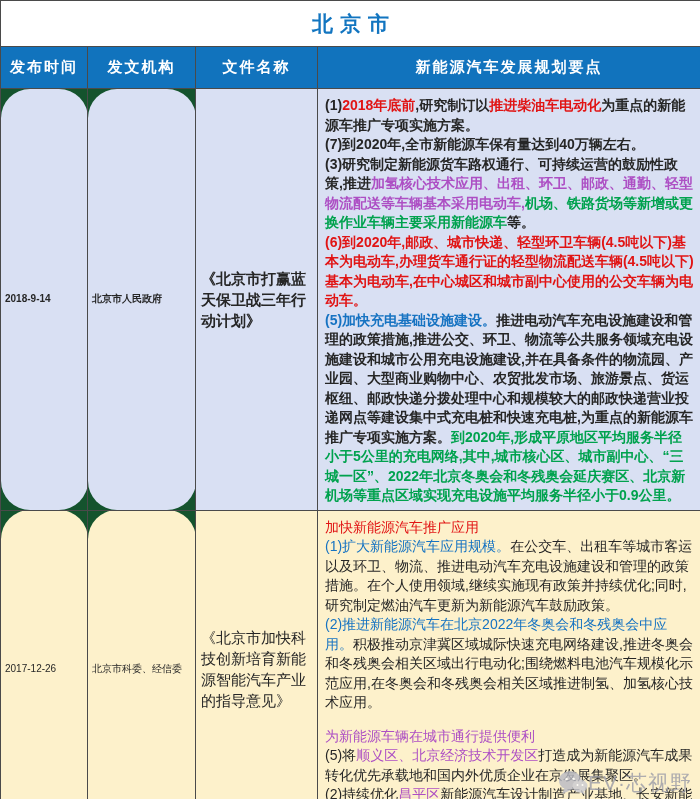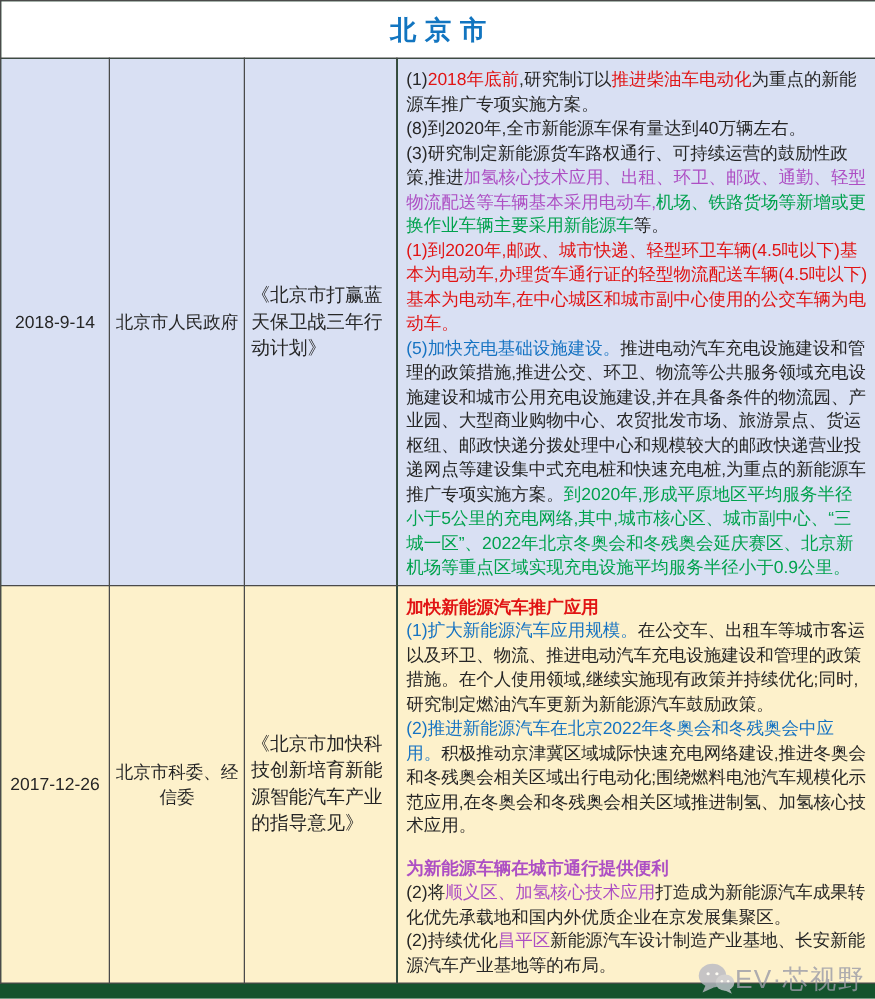--- a/index.html
+++ b/index.html
@@ -51,26 +51,27 @@
     font-weight: 700;
     letter-spacing: 2px;
     text-align: center;
     vertical-align: middle;
   }
 
   tr.row-1 { background: var(--row1_bg); }
   tr.row-2 { background: var(--row2_bg); }
 
   td.cell-center {
-    text-align: center;
+    text-align: left;
     vertical-align: middle;
-    font-size: 14px;
+    font-size: 10px;
     color: var(--dark);
     padding: 2px 4px;
     line-height: 20px;
+    border-radius: 29px;
   }
   td.cell-doc {
     text-align: left;
     vertical-align: middle;
     font-size: 15px;
     color: var(--dark);
     padding: 2px 5px;
     line-height: 21px;
   }
   td.cell-points {
@@ -81,23 +82,23 @@
     color: var(--dark);
   }
   td.cell-points p { margin: 0; }
   td.cell-points p.spacer { height: 14px; }
 
   .c-dark   { color: var(--dark); }
   .c-red    { color: var(--red); }
   .c-purple { color: var(--purple); }
   .c-green  { color: var(--green); }
   .c-blue   { color: var(--blue); }
-  .bold     { font-weight: 700; }
+  .bold     { font-weight: 400; }
 
-  .row-1-height td { height: 403px; }
+  .row-1-height td { height: 403px; font-weight: bold; }
   .row-2-height td { height: 307px; }
 
   .watermark {
     position: absolute;
     right: 8px;
     bottom: 2px;
     display: flex;
     align-items: center;
     gap: 0;
     opacity: 0.8;
@@ -118,43 +119,49 @@
     <colgroup>
       <col class="col-date">
         <col class="col-org">
         <col class="col-doc">
         <col class="col-pts">
     </colgroup>
     <tbody>
       <tr>
         <td class="title-cell" colspan="4">北京市</td>
       </tr>
+      <tr class="head">
+        <th>发布时间</th>
+        <th>发文机构</th>
+        <th>文件名称</th>
+        <th>新能源汽车发展规划要点</th>
+      </tr>
       <tr class="row-1 row-1-height">
         <td class="cell-center">2018-9-14</td>
         <td class="cell-center">北京市人民政府</td>
         <td class="cell-doc">《北京市打赢蓝天保卫战三年行动计划》</td>
         <td class="cell-points" id="points-0">
             <p><span class="c-dark">(1)</span><span class="c-red">2018年底前</span><span class="c-dark">,研究制订以</span><span class="c-red">推进柴油车电动化</span><span class="c-dark">为重点的新能源车推广专项实施方案。</span></p>
-            <p><span class="c-dark">(8)到2020年,全市新能源车保有量达到40万辆左右。</span></p>
+            <p><span class="c-dark">(7)到2020年,全市新能源车保有量达到40万辆左右。</span></p>
             <p><span class="c-dark">(3)研究制定新能源货车路权通行、可持续运营的鼓励性政策,推进</span><span class="c-purple">加氢核心技术应用、出租、环卫、邮政、通勤、轻型物流配送等车辆基本采用电动车,</span><span class="c-green">机场、铁路货场等新增或更换作业车辆主要采用新能源车</span><span class="c-dark">等。</span></p>
-            <p><span class="c-red">(1)到2020年,邮政、城市快递、轻型环卫车辆(4.5吨以下)基本为电动车,办理货车通行证的轻型物流配送车辆(4.5吨以下)基本为电动车,在中心城区和城市副中心使用的公交车辆为电动车。</span></p>
+            <p><span class="c-red">(6)到2020年,邮政、城市快递、轻型环卫车辆(4.5吨以下)基本为电动车,办理货车通行证的轻型物流配送车辆(4.5吨以下)基本为电动车,在中心城区和城市副中心使用的公交车辆为电动车。</span></p>
             <p><span class="c-blue">(5)加快充电基础设施建设。</span><span class="c-dark">推进电动汽车充电设施建设和管理的政策措施,推进公交、环卫、物流等公共服务领域充电设施建设和城市公用充电设施建设,并在具备条件的物流园、产业园、大型商业购物中心、农贸批发市场、旅游景点、货运枢纽、邮政快递分拨处理中心和规模较大的邮政快递营业投递网点等建设集中式充电桩和快速充电桩,为重点的新能源车推广专项实施方案。</span><span class="c-green">到2020年,形成平原地区平均服务半径小于5公里的充电网络,其中,城市核心区、城市副中心、“三城一区”、2022年北京冬奥会和冬残奥会延庆赛区、北京新机场等重点区域实现充电设施平均服务半径小于0.9公里。</span></p>
           </td>
       </tr>
       <tr class="row-2 row-2-height">
         <td class="cell-center">2017-12-26</td>
         <td class="cell-center">北京市科委、经信委</td>
         <td class="cell-doc">《北京市加快科技创新培育新能源智能汽车产业的指导意见》</td>
         <td class="cell-points" id="points-1">
             <p><span class="c-red bold">加快新能源汽车推广应用</span></p>
             <p><span class="c-blue">(1)扩大新能源汽车应用规模。</span><span class="c-dark">在公交车、出租车等城市客运以及环卫、物流、推进电动汽车充电设施建设和管理的政策措施。在个人使用领域,继续实施现有政策并持续优化;同时,研究制定燃油汽车更新为新能源汽车鼓励政策。</span></p>
             <p><span class="c-blue">(2)推进新能源汽车在北京2022年冬奥会和冬残奥会中应用。</span><span class="c-dark">积极推动京津冀区域城际快速充电网络建设,推进冬奥会和冬残奥会相关区域出行电动化;围绕燃料电池汽车规模化示范应用,在冬奥会和冬残奥会相关区域推进制氢、加氢核心技术应用。</span></p>
             <p class="spacer"></p>
             <p><span class="c-purple bold">为新能源车辆在城市通行提供便利</span></p>
-            <p><span class="c-dark">(2)将</span><span class="c-purple">顺义区、加氢核心技术应用</span><span class="c-dark">打造成为新能源汽车成果转化优先承载地和国内外优质企业在京发展集聚区。</span></p>
+            <p><span class="c-dark">(5)将</span><span class="c-purple">顺义区、北京经济技术开发区</span><span class="c-dark">打造成为新能源汽车成果转化优先承载地和国内外优质企业在京发展集聚区。</span></p>
             <p><span class="c-dark">(2)持续优化</span><span class="c-purple">昌平区</span><span class="c-dark">新能源汽车设计制造产业基地、长安新能源汽车产业基地等的布局。</span></p>
           </td>
       </tr>
     </tbody>
   </table>
 
   <div class="watermark">
     <span>
       <svg width="30" height="26" viewBox="0 0 30 26">
         <ellipse cx="12" cy="10.5" rx="11" ry="9.5" fill="#b9bac4"></ellipse>

